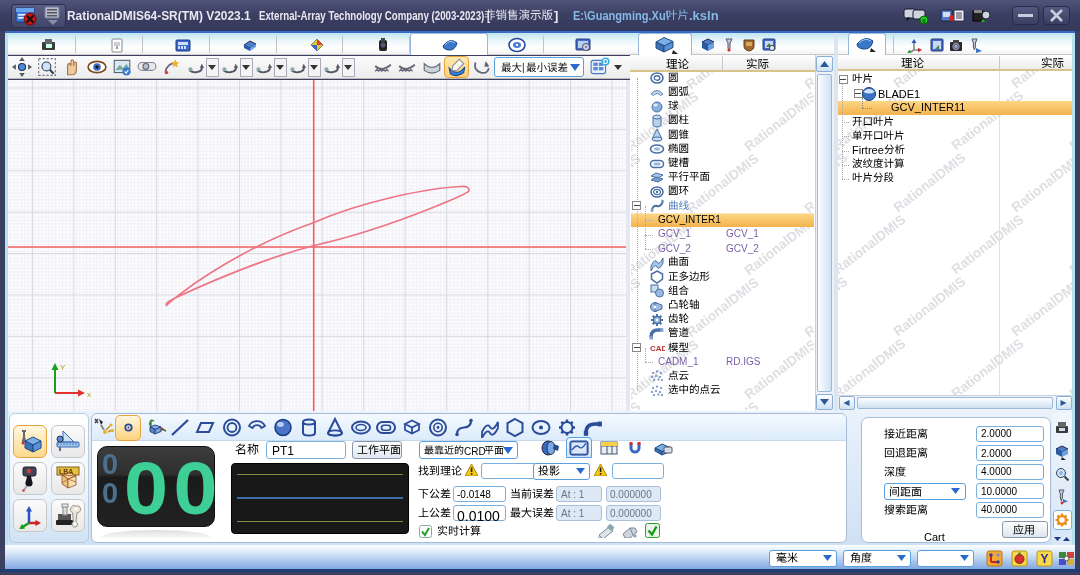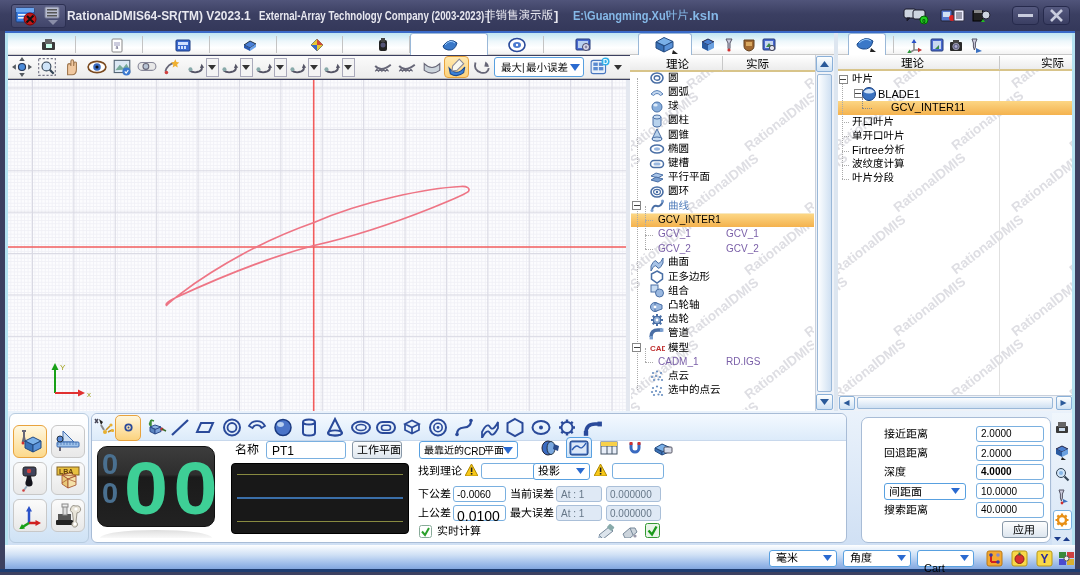--- a/index.html
+++ b/index.html
@@ -999,21 +999,21 @@
     </svg>
 <div class="abs" style="left:612px;top:463px;width:52px;height:16px;background:#fff;border:1.5px solid #7ab0e0;border-radius:3px"></div>
 <div style="position:absolute;left:418px;top:488px;line-height:0"><svg class="" width="33" height="14" viewBox="0 0 33 14" style="overflow:visible">
         <g fill="#000" transform="translate(0 9.7) scale(0.01100)">
           <path transform="translate(0 0)" d="M55 -766V-691H441V79H520V-451C635 -389 769 -306 839 -250L892 -318C812 -379 653 -469 534 -527L520 -511V-691H946V-766Z"></path>
           <path transform="translate(1000 0)" d="M324 -811C265 -661 164 -517 51 -428C71 -416 105 -389 120 -374C231 -473 337 -625 404 -789ZM665 -819 592 -789C668 -638 796 -470 901 -374C916 -394 944 -423 964 -438C860 -521 732 -681 665 -819ZM161 14C199 0 253 -4 781 -39C808 2 831 41 848 73L922 33C872 -58 769 -199 681 -306L611 -274C651 -224 694 -166 734 -109L266 -82C366 -198 464 -348 547 -500L465 -535C385 -369 263 -194 223 -149C186 -102 159 -72 132 -65C143 -43 157 -3 161 14Z"></path>
           <path transform="translate(2000 0)" d="M693 -842C675 -803 643 -747 617 -708H387C371 -746 337 -799 303 -838L238 -811C262 -780 287 -742 304 -708H105V-639H440C434 -609 427 -581 419 -553H153V-486H399C388 -455 377 -425 364 -397H60V-327H329C261 -207 168 -114 39 -49C55 -34 83 -1 94 15C201 -46 286 -124 353 -221V-176H555V-33H221V37H937V-33H633V-176H864V-246H369C386 -272 401 -299 415 -327H940V-397H447C458 -425 469 -455 479 -486H853V-553H499C507 -581 513 -609 520 -639H902V-708H700C725 -741 751 -780 775 -817Z"></path>
         </g>
       </svg></div>
 <div class="abs" style="left:453px;top:486px;width:53px;height:16px;background:#fff;border:1.5px solid #7ab0e0;border-radius:3px"></div>
-<div style="position:absolute;left:457px;top:489px;font-size:10px;color:#000;font-weight:normal;white-space:pre;">-0.0060</div>
+<div style="position:absolute;left:457px;top:489px;font-size:10px;color:#000;font-weight:normal;white-space:pre;">-0.0148</div>
 <div style="position:absolute;left:510px;top:488px;line-height:0"><svg class="" width="44" height="14" viewBox="0 0 44 14" style="overflow:visible">
         <g fill="#000" transform="translate(0 9.7) scale(0.01100)">
           <path transform="translate(0 0)" d="M121 -769C174 -698 228 -601 250 -536L322 -569C299 -632 244 -726 189 -796ZM801 -805C772 -728 716 -622 673 -555L738 -530C783 -594 839 -693 882 -778ZM115 -38V37H790V81H869V-486H540V-840H458V-486H135V-411H790V-266H168V-194H790V-38Z"></path>
           <path transform="translate(1000 0)" d="M604 -514V-104H674V-514ZM807 -544V-14C807 1 802 5 786 5C769 6 715 6 654 4C665 24 677 56 681 76C758 77 809 75 839 63C870 51 881 30 881 -13V-544ZM723 -845C701 -796 663 -730 629 -682H329L378 -700C359 -740 316 -799 278 -841L208 -816C244 -775 281 -721 300 -682H53V-613H947V-682H714C743 -723 775 -773 803 -819ZM409 -301V-200H187V-301ZM409 -360H187V-459H409ZM116 -523V75H187V-141H409V-7C409 6 405 10 391 10C378 11 332 11 281 9C291 28 302 57 307 76C374 76 419 75 446 63C474 52 482 32 482 -6V-523Z"></path>
           <path transform="translate(2000 0)" d="M497 -727H821V-589H497ZM427 -793V-523H894V-793ZM102 -766C156 -719 222 -652 254 -609L306 -664C274 -705 205 -769 152 -813ZM366 -255V-188H592C559 -88 490 -21 337 20C353 34 372 63 379 80C533 34 611 -37 651 -141C705 -32 795 45 919 83C928 62 950 34 967 19C841 -12 750 -85 702 -188H961V-255H681C686 -289 690 -326 692 -365H923V-433H399V-365H621C619 -325 615 -289 609 -255ZM189 50C204 32 229 13 389 -99C383 -114 373 -142 369 -161L259 -89V-528H44V-456H186V-93C186 -52 165 -29 150 -19C163 -3 183 32 189 50Z"></path>
           <path transform="translate(3000 0)" d="M693 -842C675 -803 643 -747 617 -708H387C371 -746 337 -799 303 -838L238 -811C262 -780 287 -742 304 -708H105V-639H440C434 -609 427 -581 419 -553H153V-486H399C388 -455 377 -425 364 -397H60V-327H329C261 -207 168 -114 39 -49C55 -34 83 -1 94 15C201 -46 286 -124 353 -221V-176H555V-33H221V37H937V-33H633V-176H864V-246H369C386 -272 401 -299 415 -327H940V-397H447C458 -425 469 -455 479 -486H853V-553H499C507 -581 513 -609 520 -639H902V-708H700C725 -741 751 -780 775 -817Z"></path>
         </g>
       </svg></div>
 <div class="abs" style="left:556px;top:486px;width:46px;height:16px;background:#dfe9f5;border:1.5px solid #aabfd8;border-radius:3px"></div>
 <div style="position:absolute;left:561px;top:489px;font-size:10px;color:#667788;font-weight:normal;white-space:pre;">At : 1</div>
@@ -1087,21 +1087,21 @@
       </svg></div>
 <div class="abs" style="left:976px;top:445px;width:68px;height:16px;background:#fff;border:1.5px solid #7ab0e0;border-radius:3px"></div>
 <div style="position:absolute;left:981px;top:448px;font-size:10px;color:#000;font-weight:normal;white-space:pre;">2.0000</div>
 <div style="position:absolute;left:884px;top:466px;line-height:0"><svg class="" width="22" height="14" viewBox="0 0 22 14" style="overflow:visible">
         <g fill="#000" transform="translate(0 9.7) scale(0.01100)">
           <path transform="translate(0 0)" d="M328 -785V-605H396V-719H849V-608H919V-785ZM507 -653C464 -579 392 -508 318 -462C334 -450 361 -423 372 -410C446 -463 526 -547 575 -632ZM662 -624C733 -561 814 -472 851 -414L909 -456C870 -514 786 -600 716 -661ZM84 -772C140 -744 214 -698 249 -667L289 -731C251 -761 178 -803 123 -829ZM38 -501C99 -472 177 -426 216 -394L255 -456C215 -487 136 -531 76 -556ZM61 10 117 62C167 -30 227 -154 273 -258L223 -309C173 -196 107 -66 61 10ZM581 -466V-357H322V-289H535C475 -179 375 -82 268 -33C284 -19 307 7 318 25C422 -30 517 -128 581 -242V75H656V-245C717 -135 807 -34 899 23C911 4 934 -22 952 -37C856 -86 761 -184 704 -289H921V-357H656V-466Z"></path>
           <path transform="translate(1000 0)" d="M386 -644V-557H225V-495H386V-329H775V-495H937V-557H775V-644H701V-557H458V-644ZM701 -495V-389H458V-495ZM757 -203C713 -151 651 -110 579 -78C508 -111 450 -153 408 -203ZM239 -265V-203H369L335 -189C376 -133 431 -86 497 -47C403 -17 298 1 192 10C203 27 217 56 222 74C347 60 469 35 576 -7C675 37 792 65 918 80C927 61 946 31 962 15C852 5 749 -15 660 -46C748 -93 821 -157 867 -243L820 -268L807 -265ZM473 -827C487 -801 502 -769 513 -741H126V-468C126 -319 119 -105 37 46C56 52 89 68 104 80C188 -78 201 -309 201 -469V-670H948V-741H598C586 -773 566 -813 548 -845Z"></path>
         </g>
       </svg></div>
 <div class="abs" style="left:976px;top:464px;width:68px;height:16px;background:#fff;border:1.5px solid #7ab0e0;border-radius:3px"></div>
-<div style="position:absolute;left:981px;top:466px;font-size:10px;color:#000;font-weight:bold;white-space:pre;">4.0000</div>
+<div style="position:absolute;left:981px;top:466px;font-size:10px;color:#000;font-weight:normal;white-space:pre;">4.0000</div>
 <div class="abs" style="left:976px;top:483px;width:68px;height:16px;background:#fff;border:1.5px solid #7ab0e0;border-radius:3px"></div>
 <div style="position:absolute;left:981px;top:486px;font-size:10px;color:#000;font-weight:normal;white-space:pre;">10.0000</div>
 <div style="position:absolute;left:884px;top:504px;line-height:0"><svg class="" width="44" height="14" viewBox="0 0 44 14" style="overflow:visible">
         <g fill="#000" transform="translate(0 9.7) scale(0.01100)">
           <path transform="translate(0 0)" d="M166 -840V-638H46V-568H166V-354L39 -309L59 -238L166 -279V-13C166 0 161 3 150 3C138 4 103 4 64 3C74 24 83 56 85 75C144 76 181 73 205 61C229 48 237 27 237 -13V-306L349 -350L336 -418L237 -380V-568H339V-638H237V-840ZM379 -290V-226H424L416 -223C458 -156 515 -99 584 -53C499 -16 402 7 304 20C317 36 331 64 338 82C449 64 557 34 651 -12C730 29 820 59 917 78C927 59 946 31 962 16C875 2 793 -21 721 -52C803 -106 870 -178 911 -271L866 -293L853 -290H683V-387H915V-758H723V-696H847V-602H727V-545H847V-449H683V-841H614V-449H457V-544H566V-602H457V-694C509 -710 563 -730 607 -754L553 -804C516 -779 450 -751 392 -732V-387H614V-290ZM809 -226C771 -169 717 -123 652 -87C586 -125 531 -171 491 -226Z"></path>
           <path transform="translate(1000 0)" d="M633 -104C718 -58 825 12 877 58L938 14C881 -32 773 -98 690 -141ZM290 -136C233 -82 143 -26 61 11C78 23 106 47 119 61C198 20 294 -46 358 -109ZM194 -319C211 -326 237 -329 421 -341C339 -302 269 -272 237 -260C179 -236 135 -222 102 -219C109 -200 119 -166 122 -153C148 -162 187 -166 479 -185V-10C479 2 475 6 458 6C443 8 389 8 327 6C339 26 351 54 355 75C428 75 479 75 510 63C543 52 552 32 552 -8V-189L797 -204C824 -176 848 -148 864 -126L922 -166C879 -221 789 -304 718 -362L665 -328C691 -306 719 -281 746 -255L309 -232C450 -285 592 -352 727 -434L673 -480C629 -451 581 -424 532 -398L309 -385C378 -419 447 -460 510 -505L480 -528H862V-405H936V-593H539V-686H923V-752H539V-841H461V-752H76V-686H461V-593H66V-405H137V-528H434C363 -473 274 -425 246 -411C218 -396 193 -387 174 -385C181 -367 191 -333 194 -319Z"></path>
           <path transform="translate(2000 0)" d="M152 -732H345V-556H152ZM551 -488H817V-284H551ZM942 -788H476V40H960V-33H551V-213H888V-559H551V-714H942ZM35 -37 54 34C158 5 301 -35 437 -73L428 -139L298 -104V-281H429V-347H298V-491H413V-797H86V-491H228V-85L151 -65V-390H87V-49Z"></path>
           <path transform="translate(3000 0)" d="M432 -827C444 -803 456 -774 467 -748H64V-682H938V-748H545C533 -777 515 -816 498 -847ZM295 -23C319 -34 355 -39 659 -71C672 -52 683 -34 691 -19L743 -55C718 -98 665 -169 622 -221L572 -190L621 -126L375 -102C408 -141 440 -185 470 -232H821V0C821 14 816 18 801 18C786 19 729 20 674 17C684 34 696 59 699 77C774 77 823 77 854 67C884 57 895 39 895 1V-297H510L548 -367H832V-648H757V-428H244V-648H172V-367H463C451 -343 439 -319 426 -297H108V79H181V-232H388C364 -194 343 -164 332 -151C308 -121 290 -100 270 -96C279 -76 291 -38 295 -23ZM632 -667C598 -639 557 -612 512 -586C457 -613 400 -639 350 -662L318 -625C362 -605 411 -581 459 -557C403 -528 345 -503 291 -483C303 -473 322 -450 330 -439C387 -464 451 -495 512 -530C572 -499 628 -468 666 -445L700 -488C665 -509 617 -534 563 -561C606 -587 646 -615 680 -642Z"></path>
         </g>
       </svg></div>
@@ -1172,21 +1172,21 @@
 <div style="position:absolute;left:850px;top:552px;line-height:0"><svg class="" width="22" height="14" viewBox="0 0 22 14" style="overflow:visible">
         <g fill="#000" transform="translate(0 9.7) scale(0.01100)">
           <path transform="translate(0 0)" d="M266 -540H486V-414H266ZM266 -608H263C293 -641 321 -676 346 -710H628C605 -675 576 -638 547 -608ZM799 -540V-414H562V-540ZM337 -843C287 -742 191 -620 56 -529C74 -518 99 -492 112 -474C140 -494 166 -515 190 -537V-358C190 -234 177 -77 66 34C82 44 111 73 123 88C190 22 227 -64 246 -151H486V58H562V-151H799V-18C799 -2 793 3 776 3C759 4 698 5 636 2C646 23 659 56 663 77C745 77 800 76 833 63C865 51 875 28 875 -17V-608H635C673 -650 711 -698 736 -742L685 -778L673 -774H389L420 -827ZM266 -348H486V-218H258C264 -263 266 -308 266 -348ZM799 -348V-218H562V-348Z"></path>
           <path transform="translate(1000 0)" d="M386 -644V-557H225V-495H386V-329H775V-495H937V-557H775V-644H701V-557H458V-644ZM701 -495V-389H458V-495ZM757 -203C713 -151 651 -110 579 -78C508 -111 450 -153 408 -203ZM239 -265V-203H369L335 -189C376 -133 431 -86 497 -47C403 -17 298 1 192 10C203 27 217 56 222 74C347 60 469 35 576 -7C675 37 792 65 918 80C927 61 946 31 962 15C852 5 749 -15 660 -46C748 -93 821 -157 867 -243L820 -268L807 -265ZM473 -827C487 -801 502 -769 513 -741H126V-468C126 -319 119 -105 37 46C56 52 89 68 104 80C188 -78 201 -309 201 -469V-670H948V-741H598C586 -773 566 -813 548 -845Z"></path>
         </g>
       </svg></div>
 <svg class="abs" style="left:897px;top:555px" width="9" height="6" viewBox="0 0 9 6">
       <path d="M0 0h9l-4.5 6z" fill="#2a6ad0"></path>
     </svg>
 <div class="abs" style="left:917px;top:550px;width:57px;height:17px;background:#fff;border:1.5px solid #58a0e0;border-radius:3px"></div>
-<div style="position:absolute;left:924px;top:562px;font-size:11px;color:#000;font-weight:normal;white-space:pre;">Cart</div>
+<div style="position:absolute;left:924px;top:531px;font-size:11px;color:#000;font-weight:normal;white-space:pre;">Cart</div>
 <svg class="abs" style="left:960px;top:555px" width="9" height="6" viewBox="0 0 9 6">
       <path d="M0 0h9l-4.5 6z" fill="#2a6ad0"></path>
     </svg>
 <svg class="abs" style="left:986px;top:550px" width="17" height="17" viewBox="0 0 17 17">
       <rect x="1" y="1" width="15" height="15" rx="2" fill="#f4a830" stroke="#b87818"></rect>
       <path d="M5 12 V5 M5 12 H12" stroke="#d02020" stroke-width="2"></path>
       <circle cx="5" cy="5" r="1.8" fill="#3a3aa0"></circle>
       <circle cx="12" cy="12" r="1.8" fill="#3a3aa0"></circle>
       <circle cx="12" cy="5" r="1.8" fill="#88c"></circle>
     </svg>

